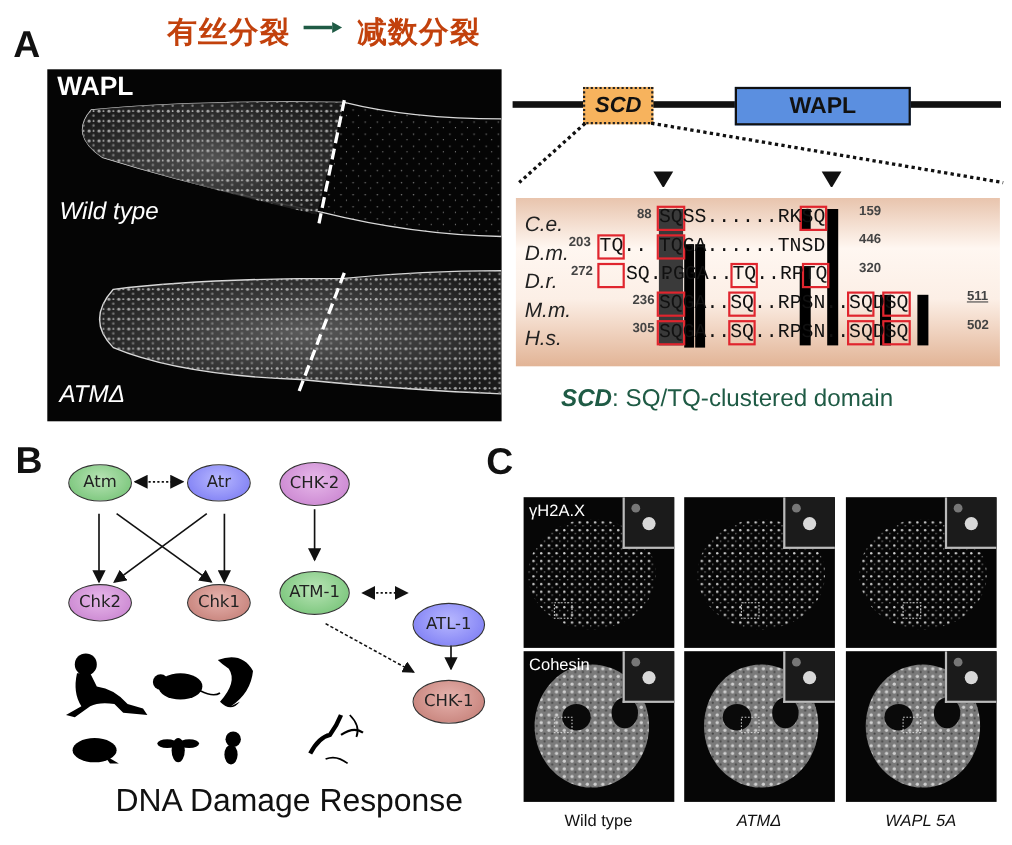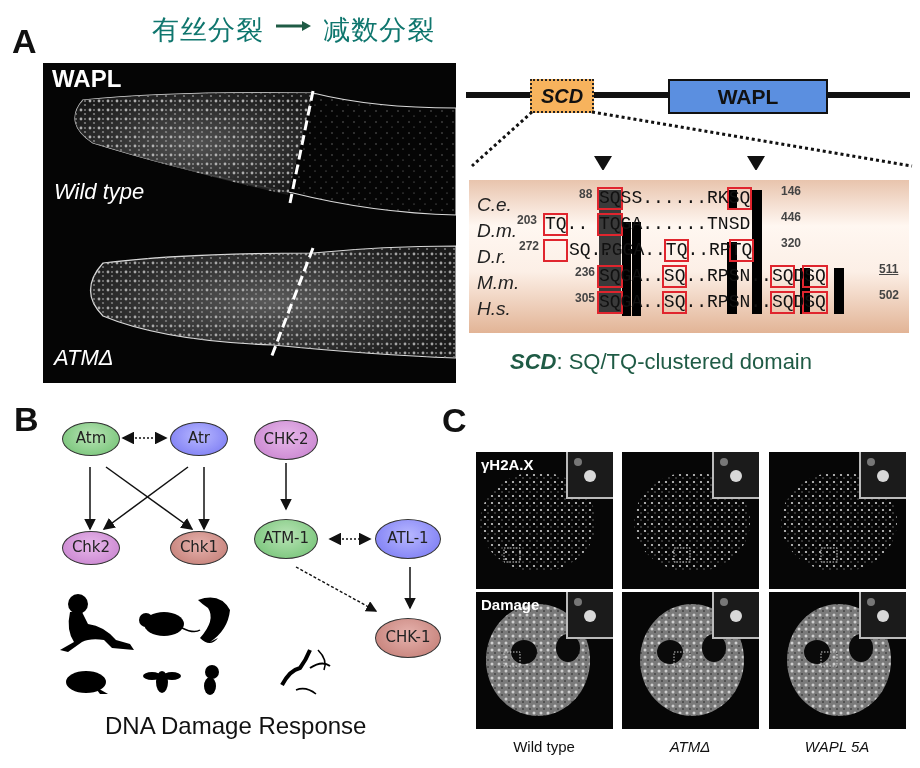--- a/index.html
+++ b/index.html
@@ -1,20 +1,20 @@
 <!DOCTYPE html>
 <html><head>
 <meta charset="utf-8">
 <style>
   html, body { margin:0; padding:0; background:#ffffff; }
   body { width:920px; height:768px; position:relative; overflow:hidden;
          font-family:"Liberation Sans", sans-serif; }
   .abs { position:absolute; }
   .panel-letter { font-weight:bold; font-size:34px; color:#111; line-height:1; }
-  .title-cn { color:#0f766e; font-weight:normal; font-size:27px; line-height:1;
+  .title-cn { color:#c2410c; font-weight:bold; font-size:27px; line-height:1;
               font-family:"DejaVu Sans", sans-serif; letter-spacing:1px; }
 
   
   .micro { background:#050505; overflow:hidden; }
   .micro-label { color:#fff; font-size:22px; }
   .micro-label.bold { font-weight:bold; font-size:24px; }
   .micro-label.ital { font-style:italic; }
 
   
   .gene-line { background:#111; height:6px; }
@@ -34,27 +34,27 @@
   .scd-caption { color:#1f5b45; font-size:22px; }
   .scd-caption b { font-style:italic; }
 
   
   .node { position:absolute; border:1.5px solid #333; border-radius:50%; text-align:center;
           font-family:"DejaVu Sans", sans-serif; font-size:15px; color:#222; box-sizing:border-box; }
   .green { background:radial-gradient(ellipse at 50% 40%, #b9e4b6, #6cbf6e); }
   .blue { background:radial-gradient(ellipse at 50% 40%, #b8b8ff, #7474f2); }
   .purple { background:radial-gradient(ellipse at 50% 40%, #e7b9ea, #c57ccc); }
   .red { background:radial-gradient(ellipse at 50% 40%, #e6b3ae, #c07870); }
-  .ddr-caption { font-size:24px; color:#111; }
+  .ddr-caption { font-size:29px; color:#111; }
 
   
   .cimg { background:#060606; overflow:hidden; }
   .inset { position:absolute; right:0; top:0; border-left:2px solid #bbb; border-bottom:2px solid #bbb;
            background:#1b1b1b; }
-  .c-rowlabel { color:#fff; font-weight:bold; font-size:15px; }
+  .c-rowlabel { color:#fff; font-weight:normal; font-size:15px; }
   .c-col { font-size:15px; color:#111; text-align:center; }
   .c-col.ital { font-style:italic; }
 </style>
 </head>
 <body>
 
 <div class="abs panel-letter" style="left:12px;top:24px;">A</div>
 
 <div class="abs title-cn" style="left:152px;top:16px;">
   <span>有丝分裂</span>
@@ -115,21 +115,21 @@
   <div class="abs sp" style="left:8px;top:66px;">D.r.</div>
   <div class="abs sp" style="left:8px;top:92px;">M.m.</div>
   <div class="abs sp" style="left:8px;top:118px;">H.s.</div>
 
   <div class="abs pos" style="left:110px;top:7px;">88</div>
   <div class="abs pos" style="left:48px;top:33px;">203</div>
   <div class="abs pos" style="left:50px;top:59px;">272</div>
   <div class="abs pos" style="left:106px;top:85px;">236</div>
   <div class="abs pos" style="left:106px;top:111px;">305</div>
 
-  <div class="abs pos" style="left:312px;top:4px;">146</div>
+  <div class="abs pos" style="left:312px;top:4px;">159</div>
   <div class="abs pos" style="left:312px;top:30px;">446</div>
   <div class="abs pos" style="left:312px;top:56px;">320</div>
   <div class="abs pos" style="left:410px;top:82px;text-decoration:underline;">511</div>
   <div class="abs pos" style="left:410px;top:108px;">502</div>
 
   <div class="abs" style="left:153px;top:42px;width:9px;height:94px;background:#000;"></div>
   <div class="abs" style="left:163px;top:42px;width:9px;height:94px;background:#000;"></div>
   <div class="abs" style="left:258px;top:10px;width:10px;height:20px;background:#000;"></div>
   <div class="abs" style="left:258px;top:62px;width:10px;height:72px;background:#000;"></div>
   <div class="abs" style="left:283px;top:10px;width:10px;height:124px;background:#000;"></div>
@@ -190,21 +190,21 @@
   <line x1="296" y1="172" x2="376" y2="216" stroke="#111" stroke-width="1.4" stroke-dasharray="3,2" marker-end="url(#ah)"></line>
   <line x1="410" y1="172" x2="410" y2="213" stroke="#111" stroke-width="1.5" marker-end="url(#ah)"></line>
 </svg>
 
 <div class="node green" style="left:62px;top:422px;width:58px;height:34px;line-height:31px;">Atm</div>
 <div class="node blue" style="left:170px;top:422px;width:58px;height:34px;line-height:31px;">Atr</div>
 <div class="node purple" style="left:62px;top:531px;width:58px;height:34px;line-height:31px;">Chk2</div>
 <div class="node red" style="left:170px;top:531px;width:58px;height:34px;line-height:31px;">Chk1</div>
 <div class="node purple" style="left:254px;top:420px;width:64px;height:40px;line-height:37px;">CHK-2</div>
 <div class="node green" style="left:254px;top:519px;width:64px;height:40px;line-height:37px;">ATM-1</div>
-<div class="node blue" style="left:375px;top:519px;width:66px;height:40px;line-height:37px;">ATL-1</div>
+<div class="node blue" style="left:375px;top:548px;width:66px;height:40px;line-height:37px;">ATL-1</div>
 <div class="node red" style="left:375px;top:618px;width:66px;height:40px;line-height:37px;">CHK-1</div>
 
 <svg class="abs" style="left:60px;top:590px;" width="280" height="110">
   <g fill="#000">
     <circle cx="18" cy="14" r="10"></circle>
     <path d="M10,22 Q6,40 14,52 L0,60 L8,62 L22,52 Q30,48 44,50 L52,58 L74,60 L70,54 L56,50 Q44,36 28,34 Q24,26 22,22 Z"></path>
   </g>
   <g fill="#000">
     <ellipse cx="104" cy="34" rx="20" ry="12"></ellipse>
     <circle cx="86" cy="30" r="7"></circle>
@@ -299,21 +299,21 @@
         </defs>
         <ellipse cx="62" cy="68" rx="52" ry="56" fill="url(#p10)"></ellipse>
         <ellipse cx="48" cy="60" rx="13" ry="12" fill="#0a0a0a"></ellipse>
         <ellipse cx="92" cy="56" rx="12" ry="14" fill="#0a0a0a"></ellipse>
         <rect x="28" y="60" width="16" height="14" fill="none" stroke="#ccc" stroke-dasharray="1.5,1.5"></rect>
       </svg>
       <div class="inset" style="width: 45px; height: 45px;"><svg width="45" height="45">
           <circle cx="22" cy="24" r="6" fill="#d8d8d8"></circle>
           <circle cx="10" cy="10" r="4" fill="#777"></circle>
         </svg></div>
-      <div class="abs c-rowlabel" style="left: 5px; top: 4px;">Damage</div>
+      <div class="abs c-rowlabel" style="left: 5px; top: 4px;">Cohesin</div>
     </div>
     <div class="abs cimg" style="left: 622px; top: 592px; width: 137px; height: 137px;">
       <svg width="137" height="137" style="position:absolute;left:0;top:0">
         <defs>
           <pattern id="p11" width="7" height="7" patternUnits="userSpaceOnUse">
             <rect width="7" height="7" fill="#7a7a7a"></rect>
             <circle cx="2" cy="2" r="1.5" fill="#cfcfcf"></circle>
             <circle cx="5" cy="5" r="1" fill="#444"></circle>
           </pattern>
         </defs>

